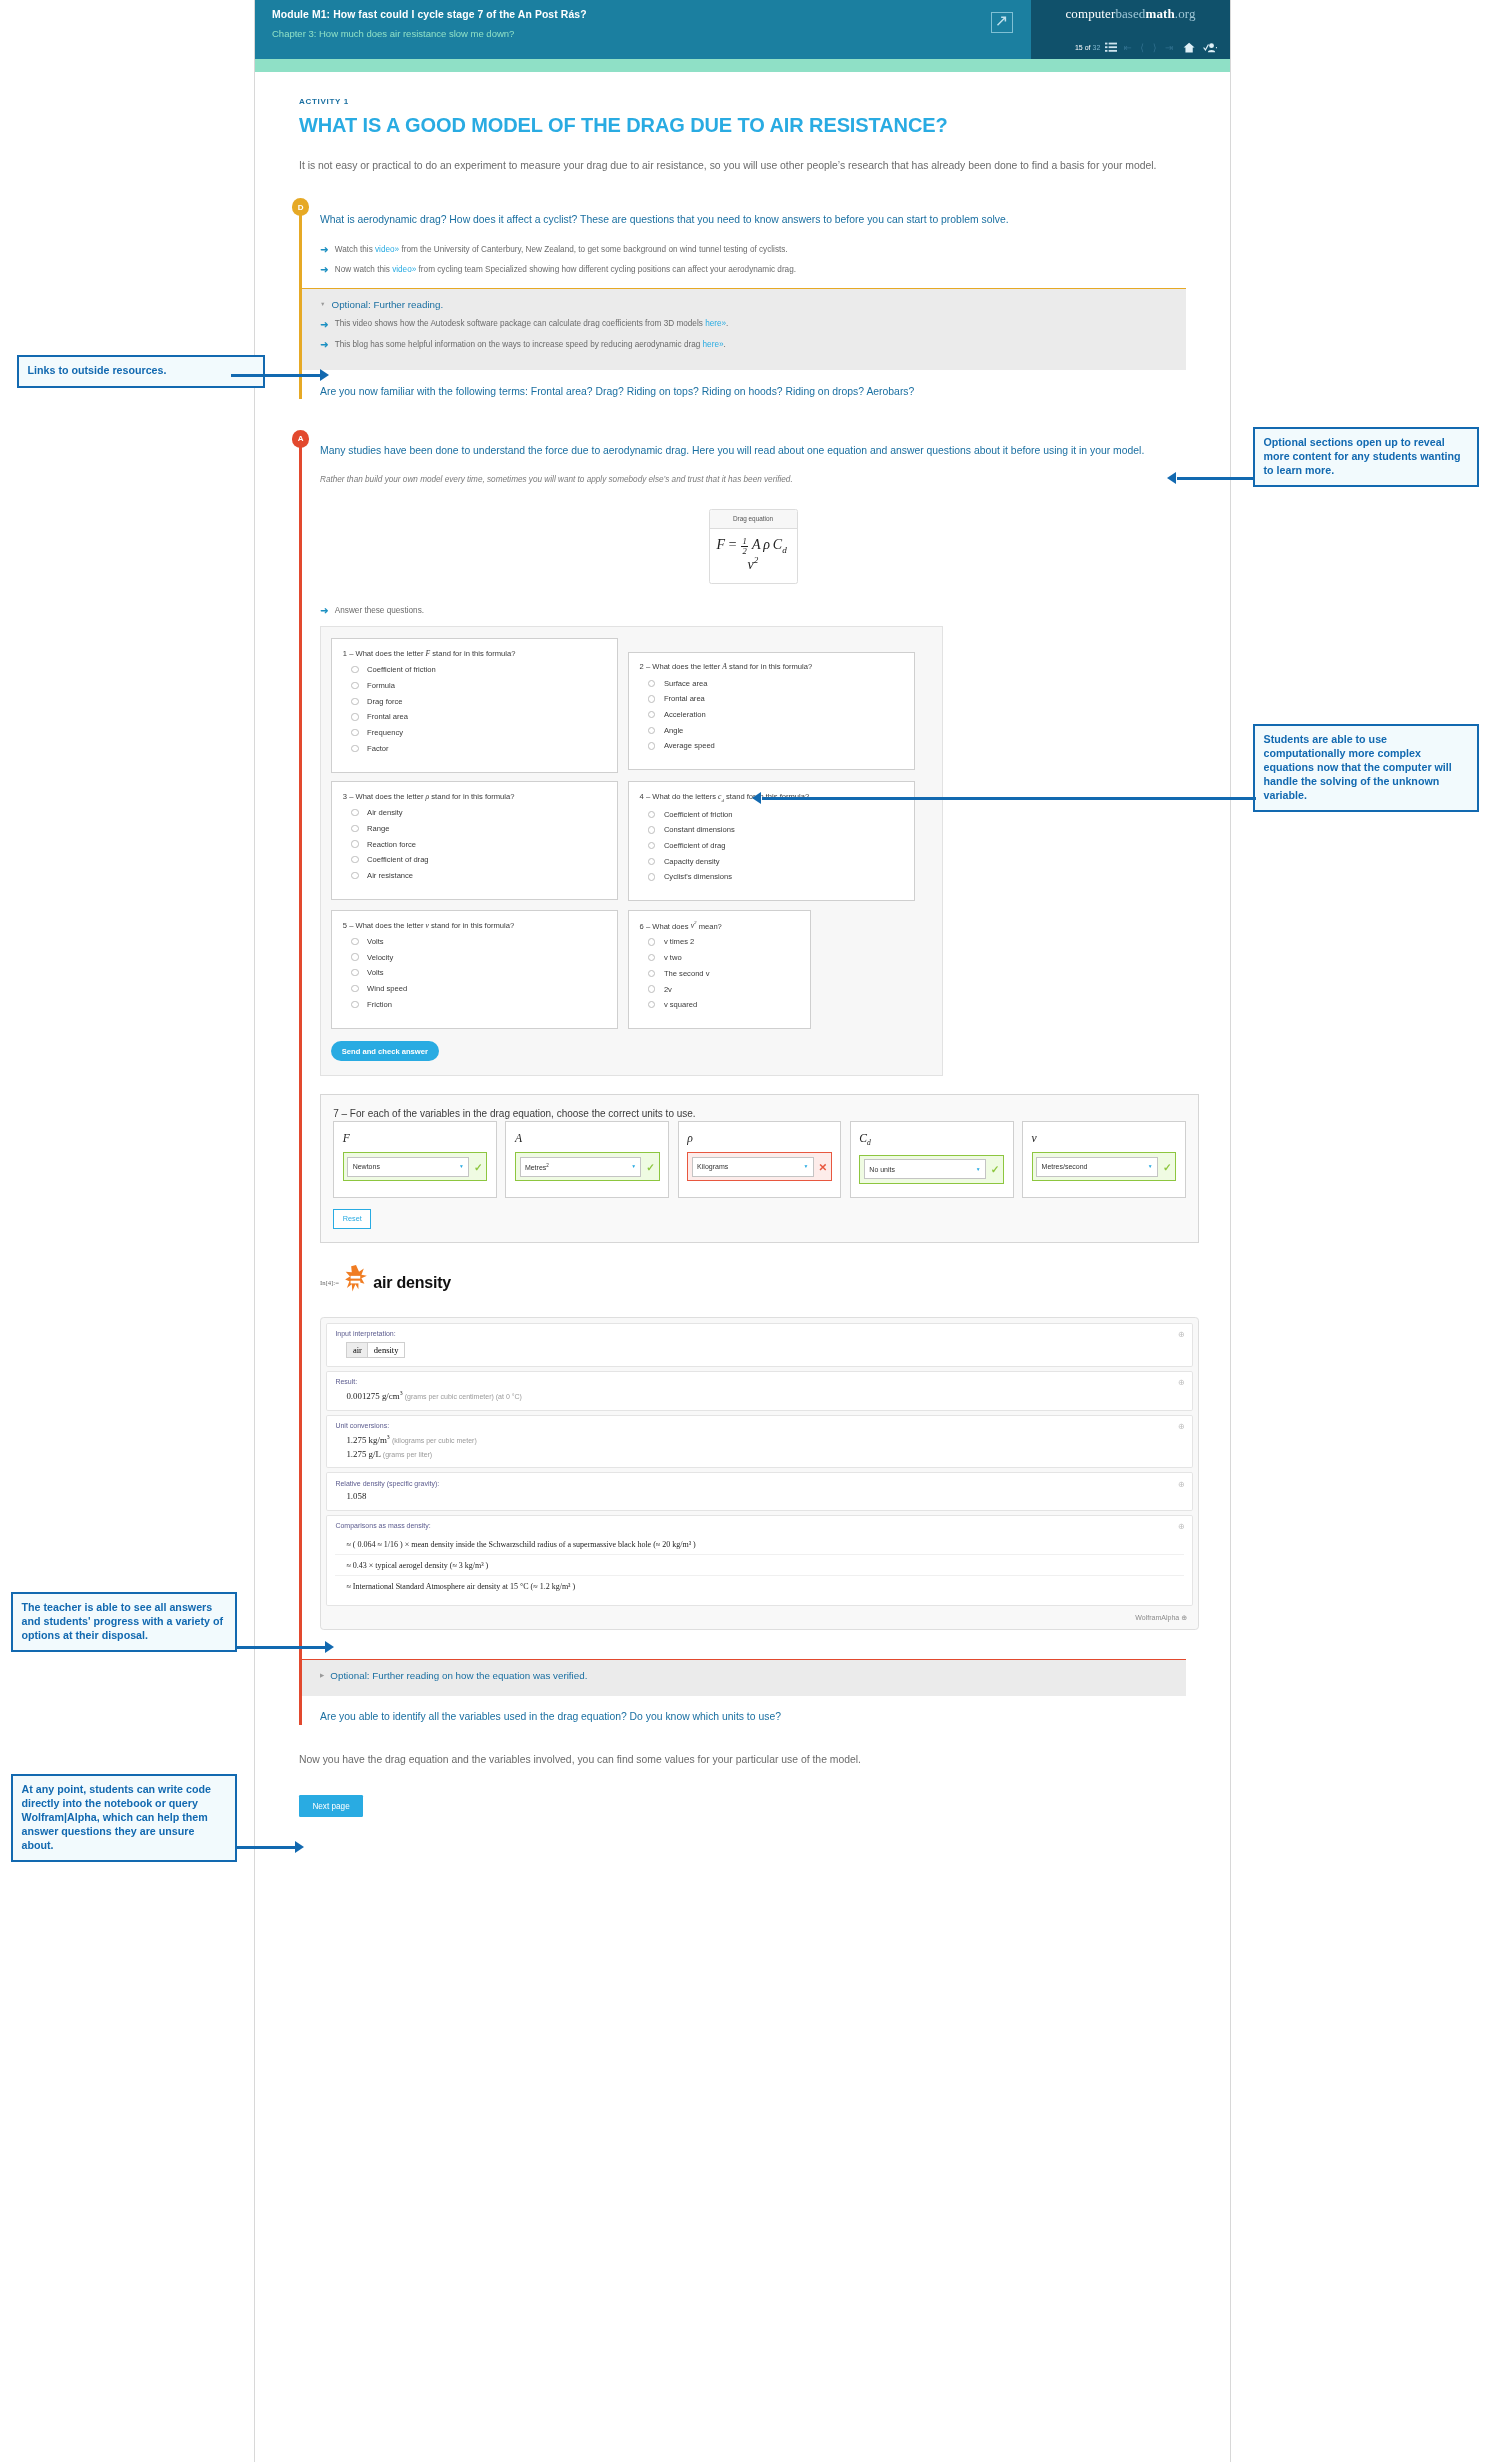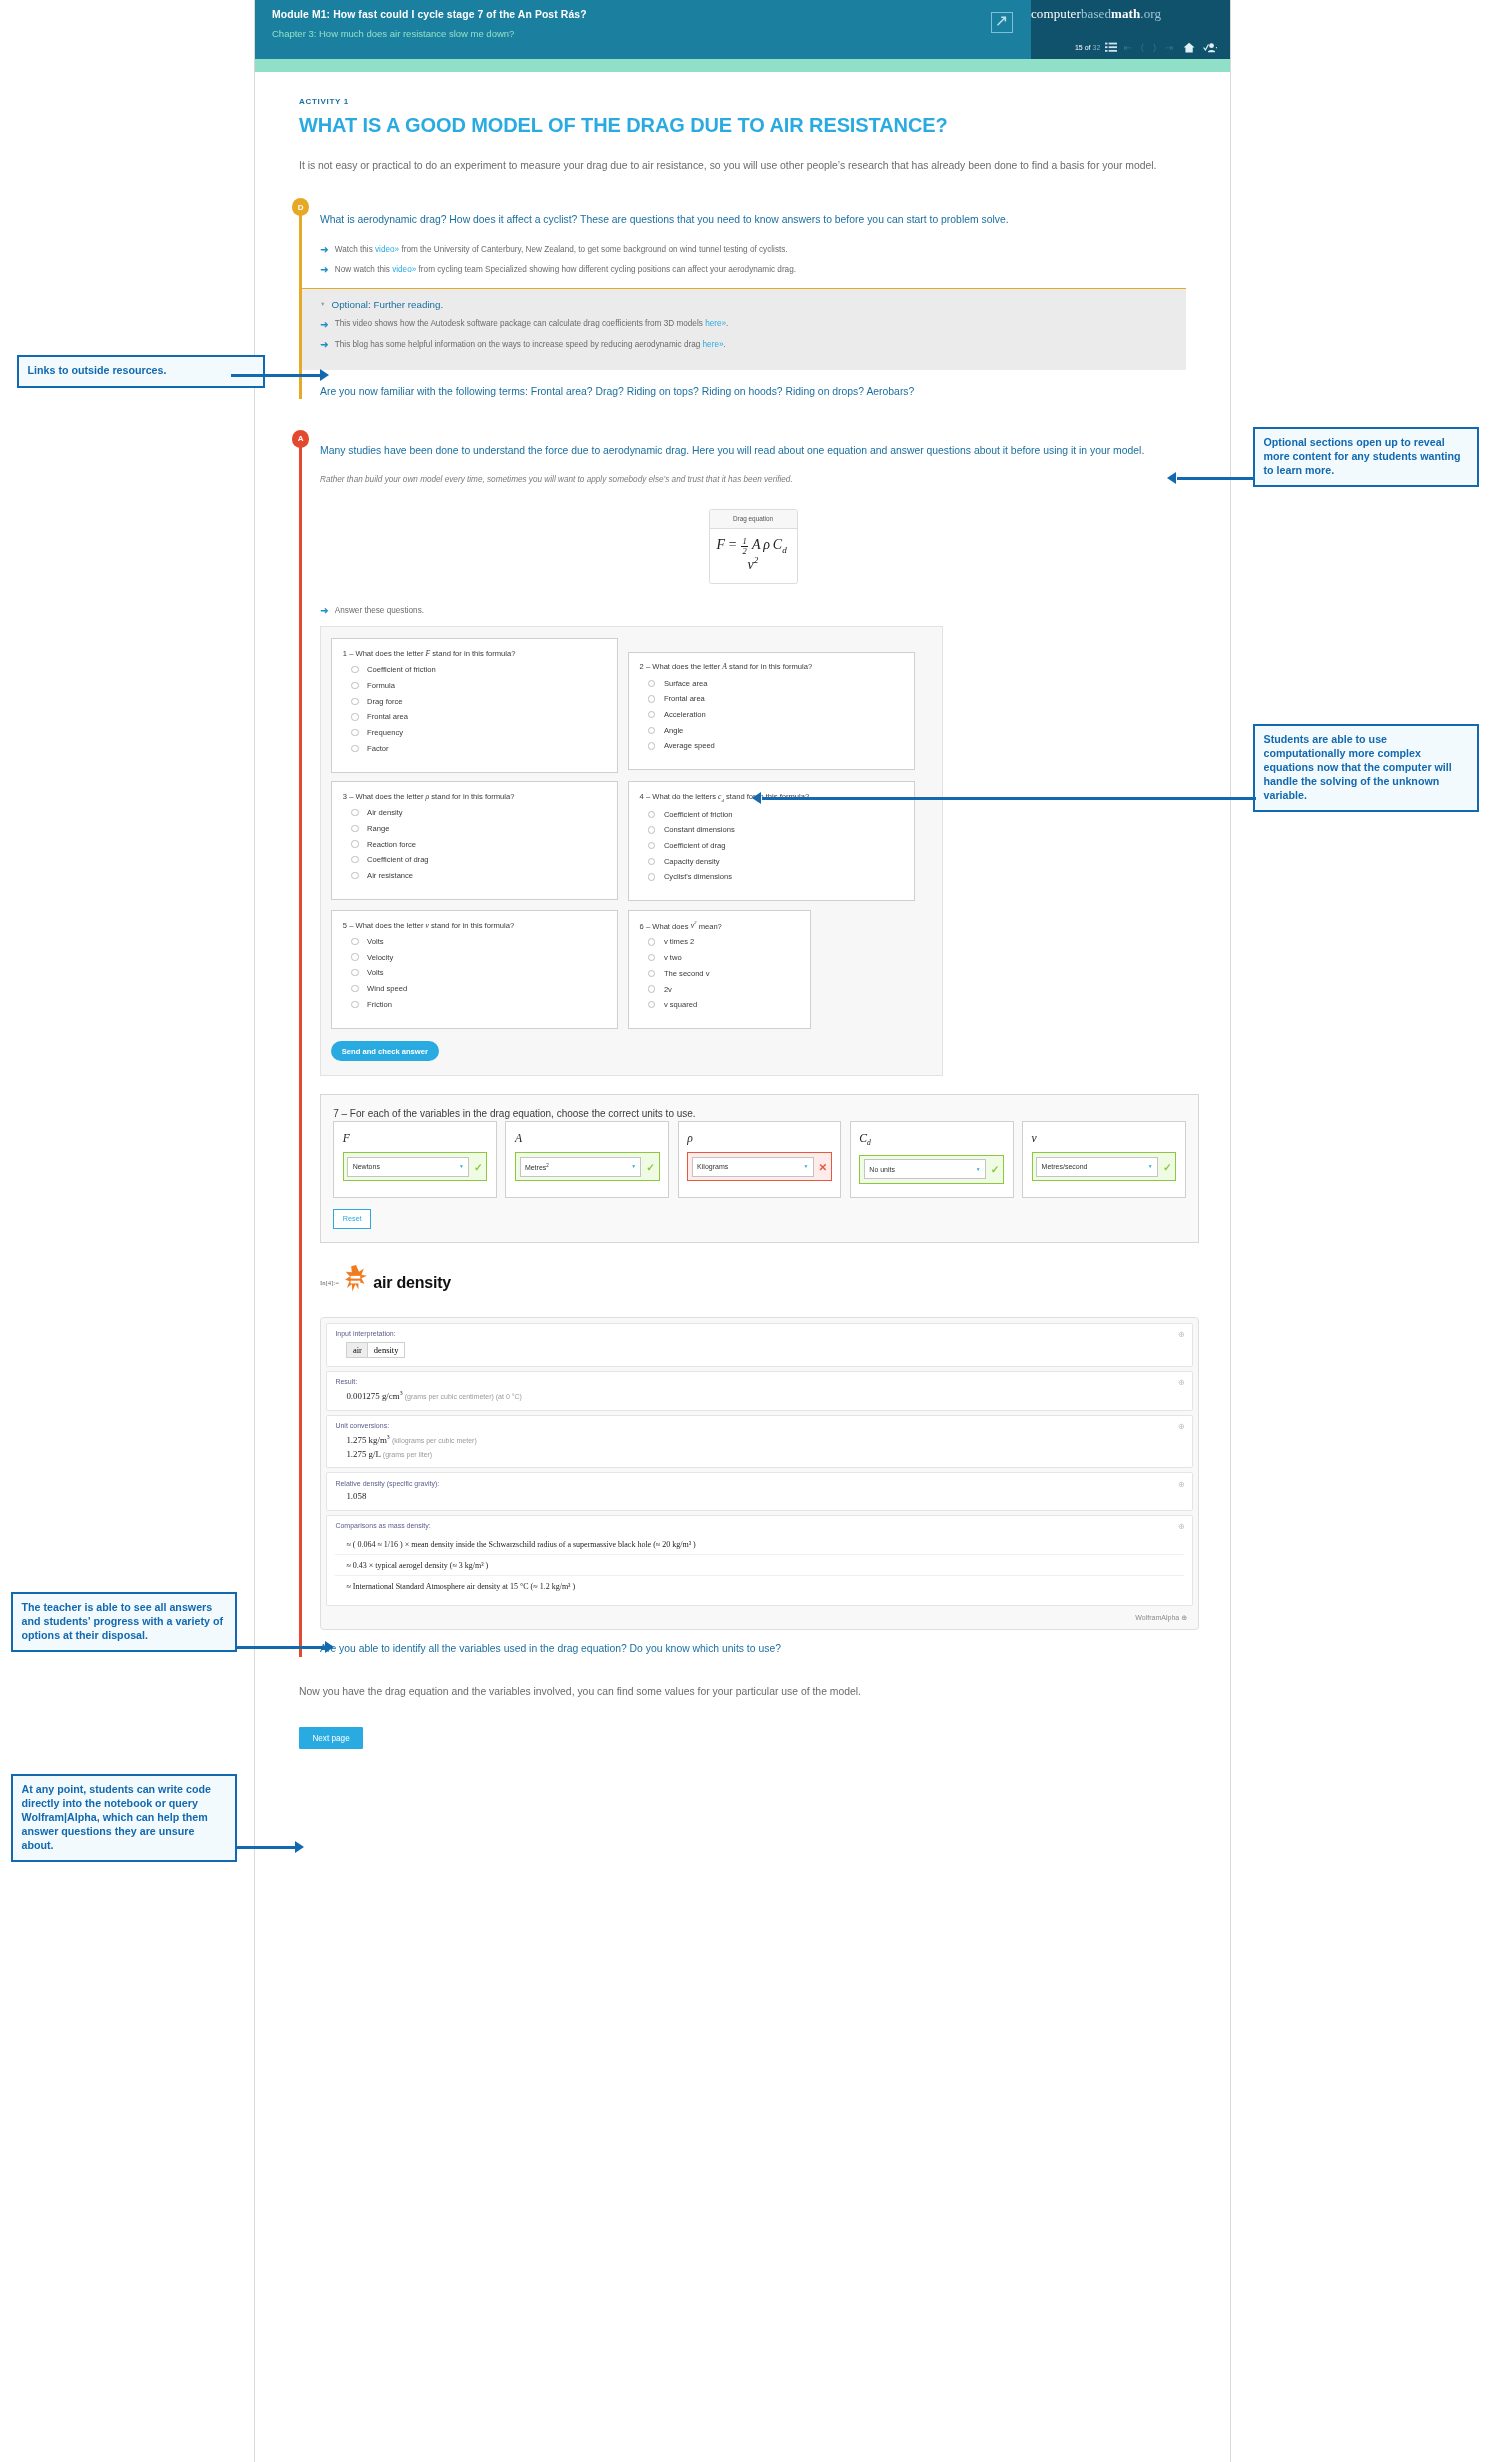--- a/index.html
+++ b/index.html
@@ -24,21 +24,21 @@
   .topbar-left{ flex:1; background:#1b7fa0; padding:8.5px 0 0 17px; position:relative;}
   .topbar-right{ width:199px; background:#10516b; position:relative;}
   .module-title{ color:#ffffff; font-size:10.4px; font-weight:bold; letter-spacing:0.1px; }
   .chapter-title{ color:#8fe0c6; font-size:9.5px; margin-top:8.5px;}
   .expand-icon{
     position:absolute; right:18.3px; top:12.2px; width:22px; height:21px;
     border:1.2px solid #7fc0d4;
   }
   .expand-icon svg{ display:block; }
   .brand{
-    position:absolute; left:0; right:0; top:6.1px; 
+    position:absolute; left:0; right:0; top:6.1px; text-align:center;
     font-family:"Liberation Serif", serif; font-size:13px; color:#ffffff; letter-spacing:0.1px;
   }
   .brand .b-based{ color:#9fc6d6; }
   .brand .b-math{ font-weight:bold; color:#ffffff; }
   .brand .b-org{ color:#9fc6d6; }
   .navbar{
     position:absolute; left:0; right:0; bottom:6.1px;
     display:flex; align-items:center; justify-content:flex-end;
     padding-right:11px; gap:0px; color:#cfe4ee;
   }
@@ -556,20 +556,26 @@
           <div class="wa-pod-title">Comparisons as mass density:</div>
           <span class="wa-plus">⊕</span>
           <div class="wa-cmp">≈ ( 0.064 ≈ 1/16 ) × mean density inside the Schwarzschild radius of a supermassive black hole (≈ 20 kg/m³ )</div>
           <div class="wa-cmp">≈ 0.43 × typical aerogel density (≈ 3 kg/m³ )</div>
           <div class="wa-cmp">≈ International Standard Atmosphere air density at 15 °C (≈ 1.2 kg/m³ )</div>
         </div>
 
         <div class="wa-foot"><span>WolframAlpha</span> ⊕</div>
       </div>
 
+      <div class="optional-box red" style="margin-top:29px;">
+        <div class="opt-head">
+          <span class="tri">▶</span>
+          <span>Optional: Further reading on how the equation was verified.</span>
+        </div>
+      </div>
       <p class="lead" style="margin-top:11px; margin-bottom:0;">Are you able to identify all the variables used in the drag equation? Do you know which units to use?</p>
     </div>
 
     <p class="outro">Now you have the drag equation and the variables involved, you can find some values for your particular use of the model.</p>
     <button class="btn-next">Next page</button>
   </div>
 </div>
 
 <div class="callout" style="left:17px; top:355px; width:248px;">Links to outside resources.</div>
 <div class="ann-line" style="left:231px; top:374px; width:93px; height:3.1px;"></div>

